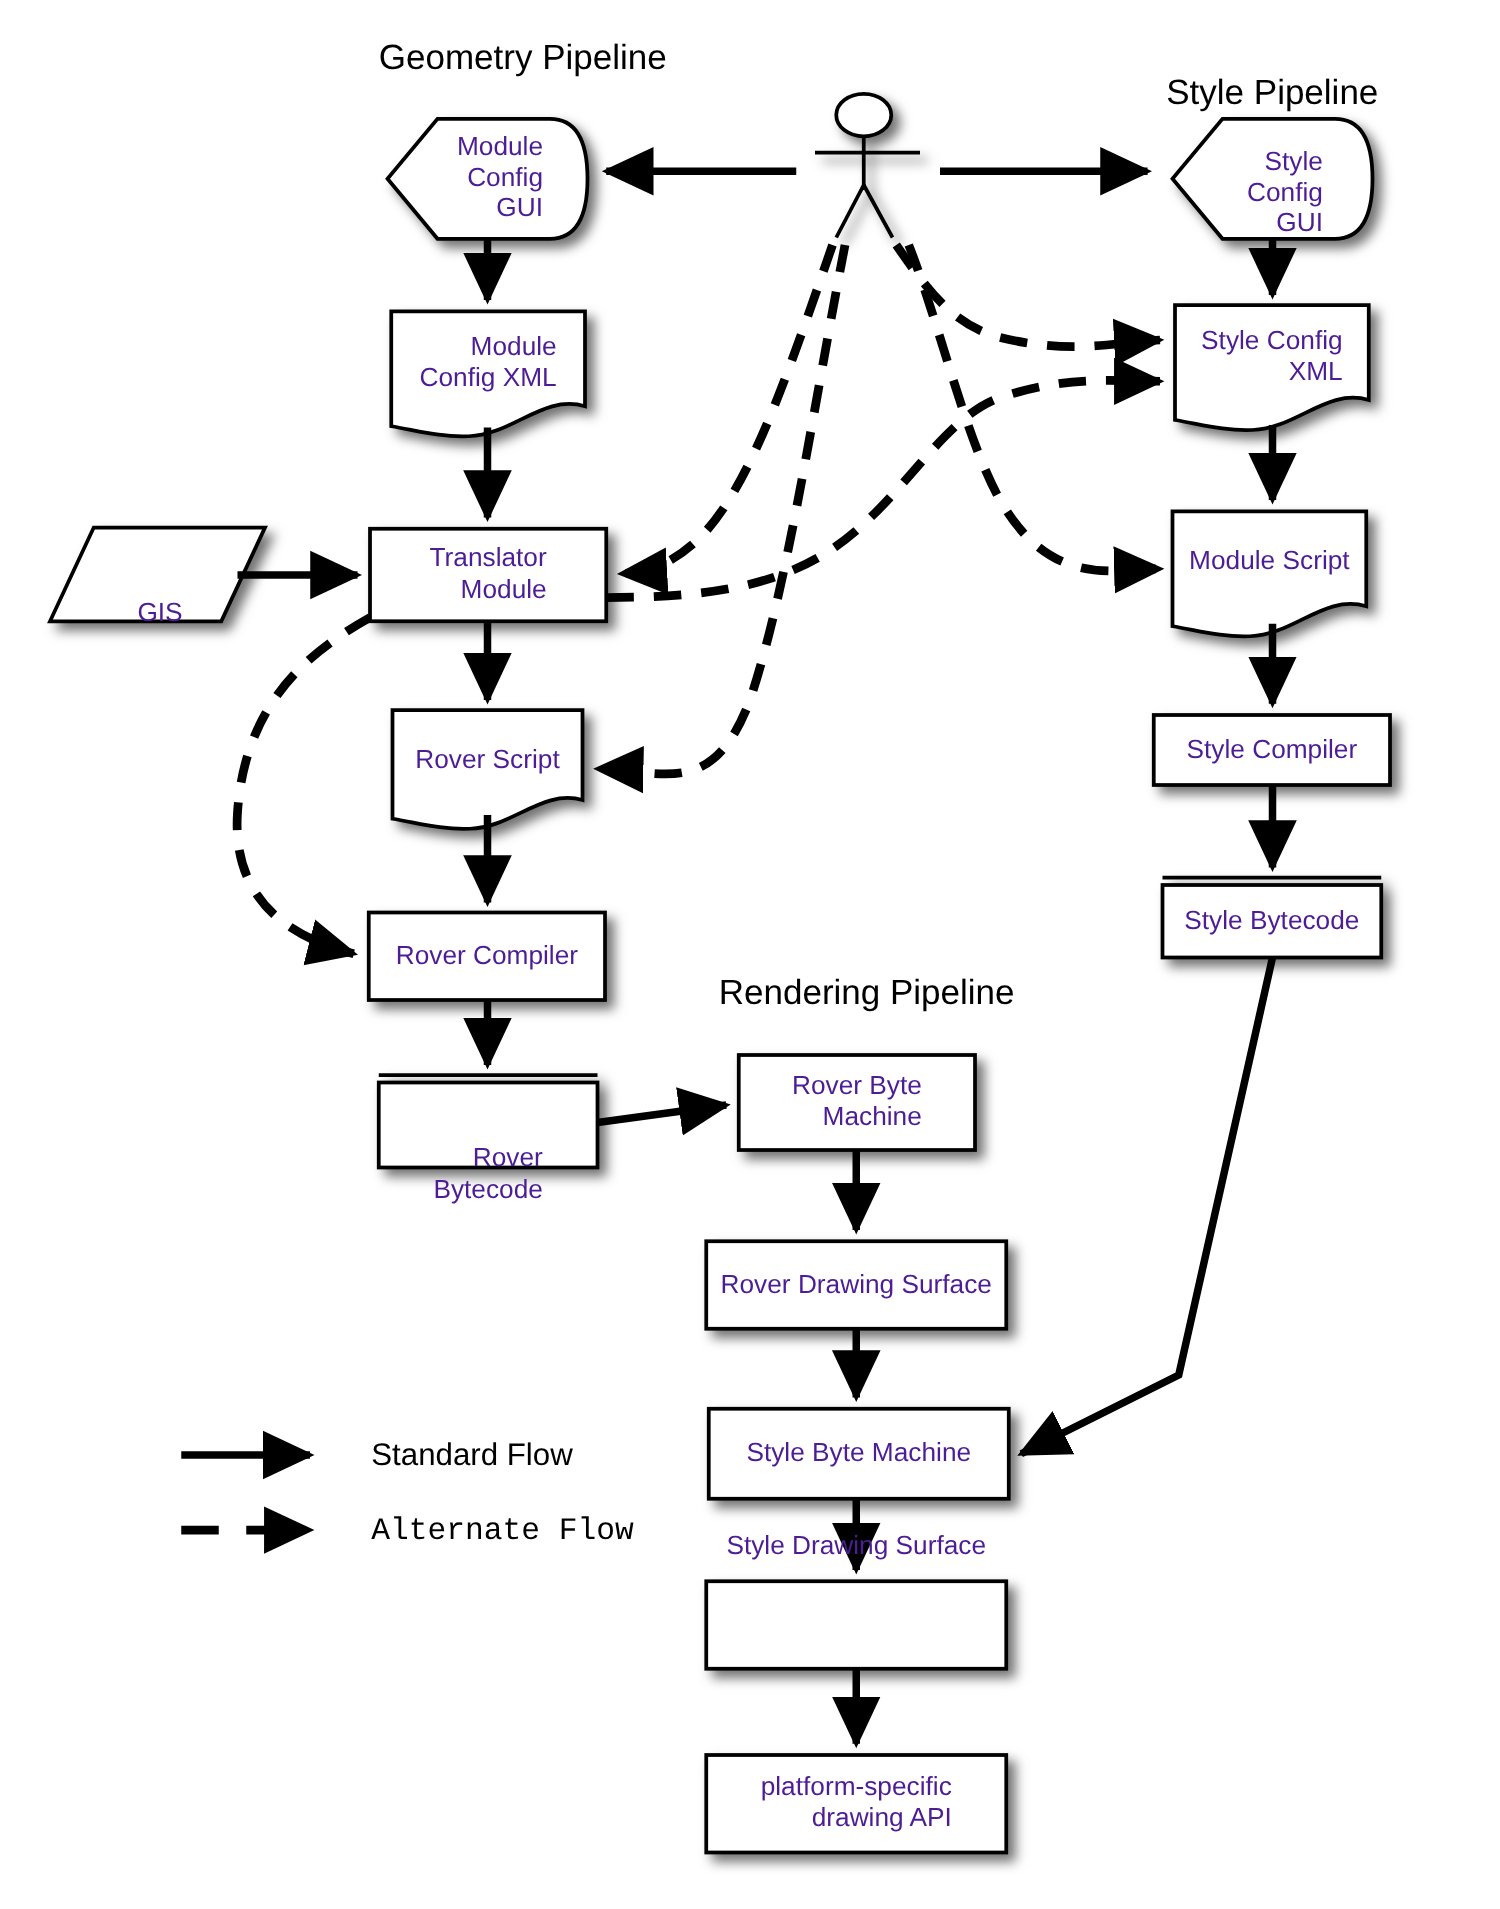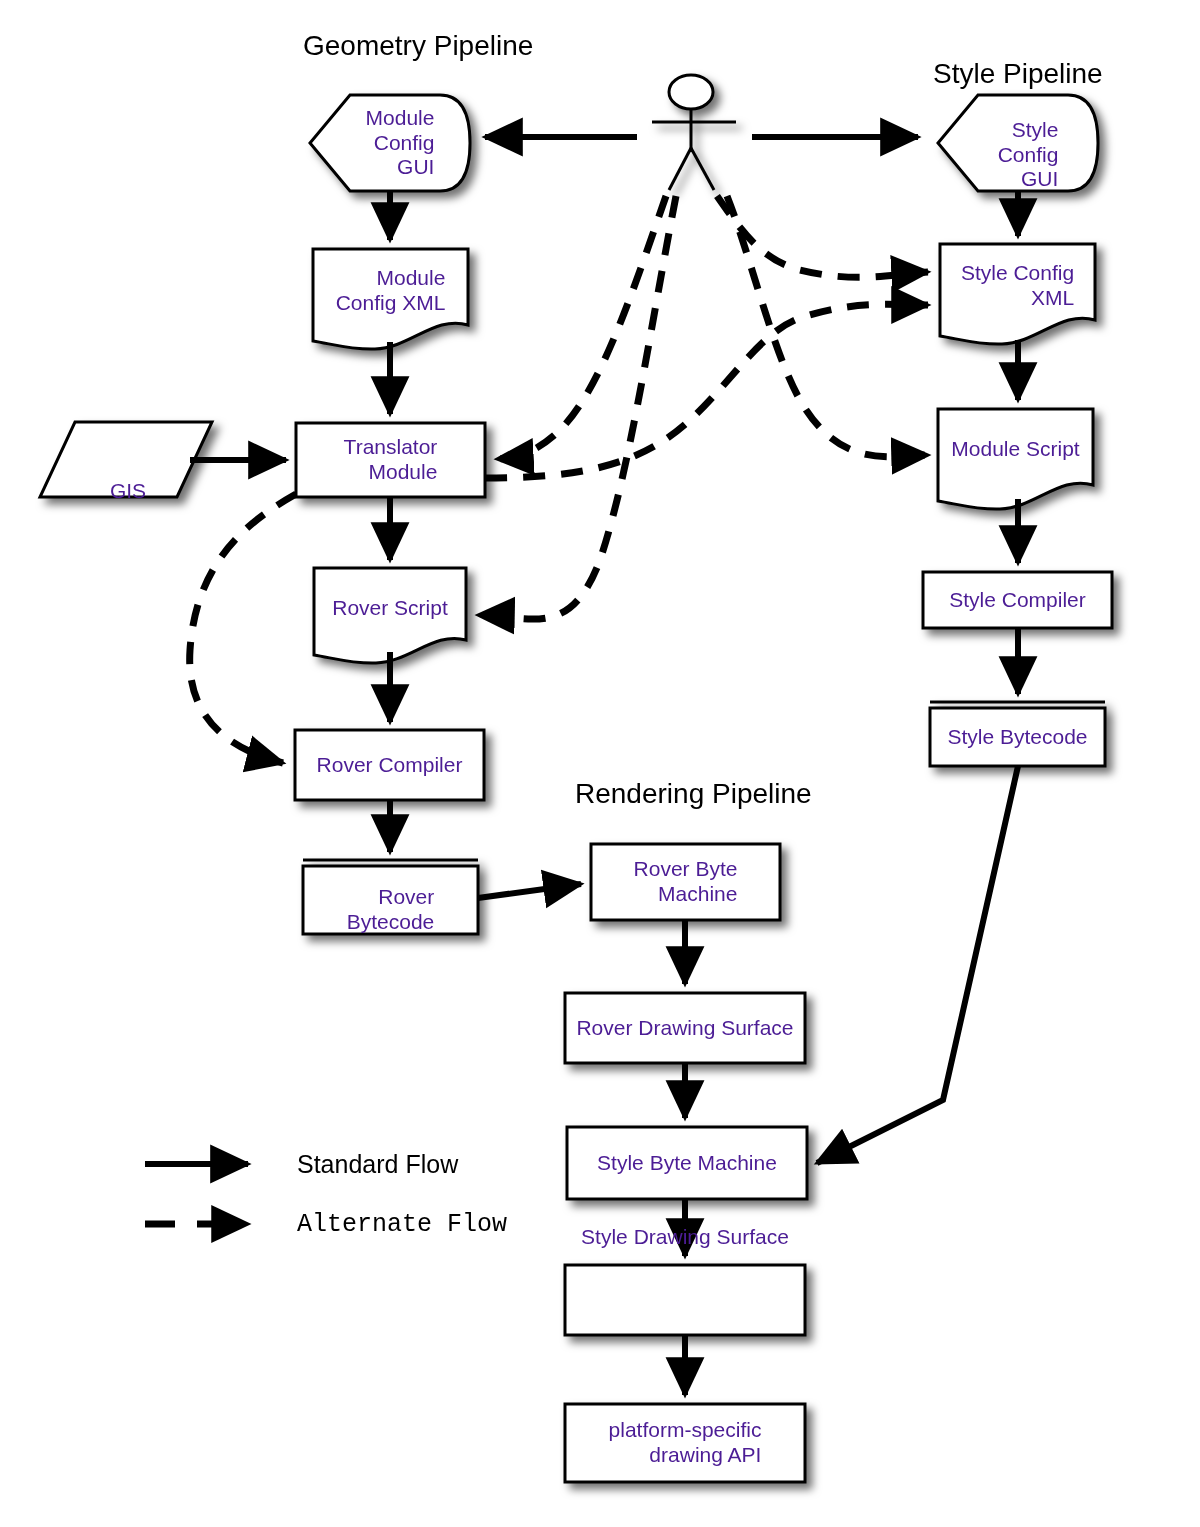--- a/index.html
+++ b/index.html
@@ -193,21 +193,21 @@
   <div class="nodetext" style="left:940px;top:244px;width:155px;height:84px;font-size:21px;">Style Config
 XML</div>
   <div class="nodetext" style="left:48px;top:422px;width:160px;height:75px;font-size:21px;margin-top:32px;">GIS</div>
   <div class="nodetext" style="left:296px;top:423px;width:189px;height:74px;font-size:21px;">Translator
 Module</div>
   <div class="nodetext" style="left:938px;top:409px;width:155px;height:80px;font-size:21px;">Module Script</div>
   <div class="nodetext" style="left:314px;top:568px;width:152px;height:80px;font-size:21px;">Rover Script</div>
   <div class="nodetext" style="left:923px;top:572px;width:189px;height:56px;font-size:21px;">Style Compiler</div>
   <div class="nodetext" style="left:295px;top:730px;width:189px;height:70px;font-size:21px;">Rover Compiler</div>
   <div class="nodetext" style="left:930px;top:708px;width:175px;height:58px;font-size:21px;">Style Bytecode</div>
-  <div class="nodetext" style="left:303px;top:876px;width:175px;height:68px;font-size:21px;">Rover
+  <div class="nodetext" style="left:303px;top:906px;width:175px;height:68px;font-size:21px;">Rover
 Bytecode</div>
   <div class="nodetext" style="left:591px;top:844px;width:189px;height:76px;font-size:21px;">Rover Byte
 Machine</div>
   <div class="nodetext" style="left:565px;top:993px;width:240px;height:70px;font-size:21px;">Rover Drawing Surface</div>
   <div class="nodetext" style="left:567px;top:1127px;width:240px;height:72px;font-size:21px;">Style Byte Machine</div>
   <div class="nodetext" style="left:565px;top:1192px;width:240px;height:90px;font-size:21px;">Style Drawing Surface</div>
   <div class="nodetext" style="left:565px;top:1404px;width:240px;height:78px;font-size:21px;">platform-specific
 drawing API</div>
 
   <div class="legend-label" style="left:297px;top:1150px;">Standard Flow</div>

